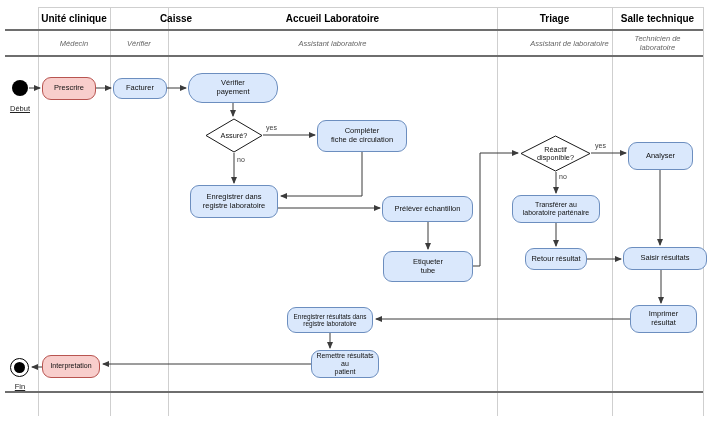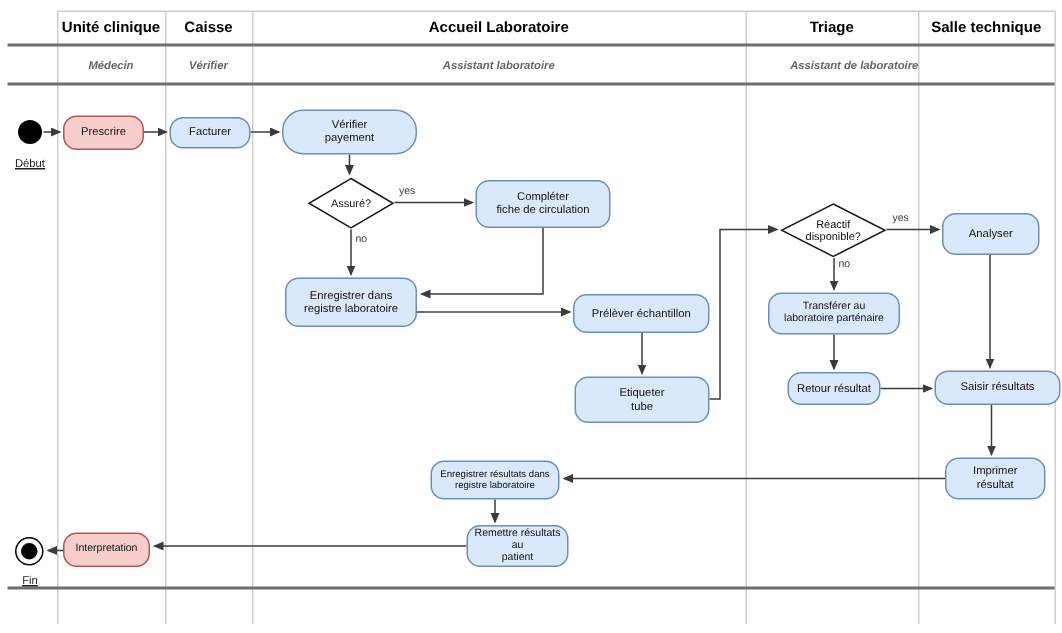--- a/index.html
+++ b/index.html
@@ -11,21 +11,21 @@
   .vline{position:absolute;width:1px;top:7px;height:409px;background:#cfcfcf;}
   .hline-light{position:absolute;height:1px;background:#cfcfcf;}
   .hline-dark{position:absolute;height:2px;background:#6e6e6e;}
   
   .lane-title{
     position:absolute;top:7px;height:22px;display:flex;align-items:center;justify-content:center;
     font-size:10px;font-weight:bold;color:#000;text-align:center;
   }
   .lane-role{
     position:absolute;top:30px;height:26px;display:flex;align-items:center;justify-content:center;
-    font-size:7.5px;font-style:italic;color:#666;text-align:center;line-height:1.2;white-space:pre-line;font-weight:bold;
+    font-size:7.5px;font-style:italic;color:#666;text-align:center;line-height:1.2;white-space:pre-line;
   }
   
   .node{
     position:absolute;box-sizing:border-box;border:1px solid #6c8ebf;background:#dae8fc;
     border-radius:9px;display:flex;align-items:center;justify-content:center;
     text-align:center;font-size:7.5px;line-height:1.15;color:#111;white-space:pre-line;
   }
   .node.pink{background:#f8cecc;border-color:#b85450;}
   .node.tiny{font-size:6.4px;}
   .node.small{font-size:7px;}
@@ -53,29 +53,31 @@
   <div class="vline" style="left:110px;"></div>
   <div class="vline" style="left:168px;"></div>
   <div class="vline" style="left:497px;"></div>
   <div class="vline" style="left:612px;"></div>
   <div class="vline" style="left:703px;"></div>
   <div class="hline-dark" style="left:5px;top:29px;width:698px;"></div>
   <div class="hline-dark" style="left:5px;top:55px;width:698px;"></div>
   <div class="hline-dark" style="left:5px;top:391px;width:698px;"></div>
 
   <div class="lane-title" style="left:38px;width:72px;">Unité clinique</div>
-  <div class="lane-title" style="left:110px;width:58px;">Caisse</div>
+  <div class="lane-title" style="left:110px;width:58px;padding-left:37px;">Caisse</div>
   <div class="lane-title" style="left:168px;width:329px;">Accueil Laboratoire</div>
   <div class="lane-title" style="left:497px;width:115px;">Triage</div>
   <div class="lane-title" style="left:612px;width:91px;">Salle technique</div>
 
   <div class="lane-role" style="left:38px;width:72px;">Médecin</div>
   <div class="lane-role" style="left:110px;width:58px;">Vérifier</div>
   <div class="lane-role" style="left:168px;width:329px;">Assistant laboratoire</div>
   <div class="lane-role" style="left:512px;width:115px;">Assistant de laboratoire</div>
+  <div class="lane-role" style="left:612px;width:91px;">Technicien de
+laboratoire</div>
 
   <svg class="edges">
     <defs>
       <marker id="arw" markerWidth="8" markerHeight="8" refX="6" refY="3" orient="auto" markerUnits="userSpaceOnUse">
         <path d="M0,0 L7,3 L0,6 Z" fill="#3b3b3b"></path>
       </marker>
     </defs>
     <polyline points="29,88 40,88" marker-end="url(#arw)"></polyline>
     <polyline points="96,88 111,88" marker-end="url(#arw)"></polyline>
     <polyline points="167,88 186,88" marker-end="url(#arw)"></polyline>

